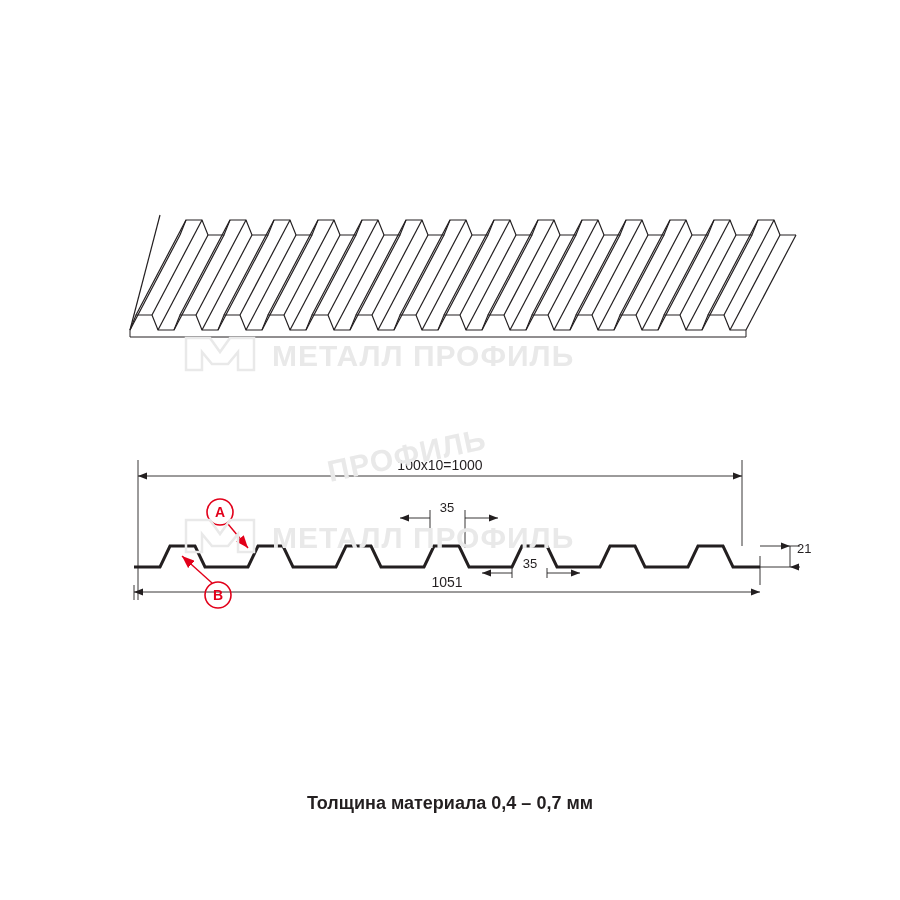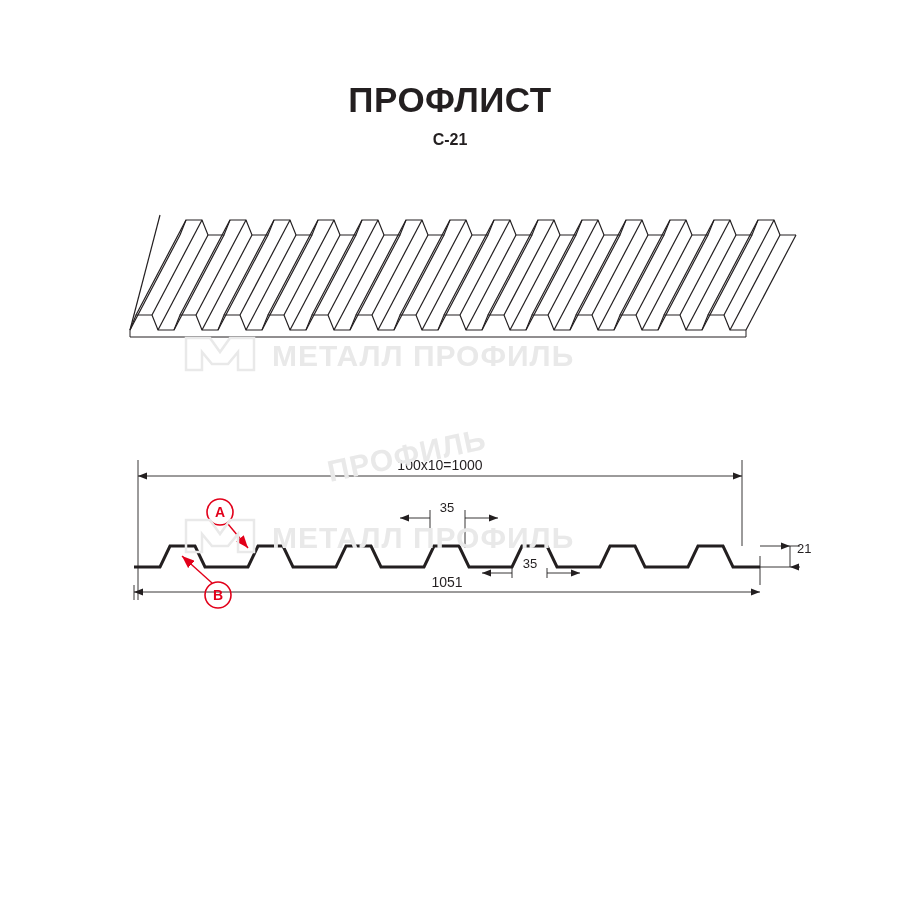--- a/index.html
+++ b/index.html
@@ -92,22 +92,20 @@
     font-size: 14px;
     font-weight: bold;
     fill: #e2001a;
   }
 </style>
 </head>
 <body>
 
 <div class="page">
 
-  <div class="title">ПРОФЛИСТ</div>
-  <div class="subtitle">С-21</div>
 
   <div class="iso-area">
     <svg width="710" height="180" viewBox="0 0 710 180">
       <g fill="none" stroke="#231f20" stroke-width="1.2" stroke-linejoin="miter">
 
         <g id="iso">
 
           <path d="M 30 135 L 60 20"></path>
 
           <path d="M 30 135
@@ -318,14 +316,15 @@
   <div class="wm wm2">
     <svg width="460" height="130" viewBox="0 0 460 130">
       <g fill="none" stroke="#e9e9e9" stroke-width="2.5">
         <path d="M6 112 L6 80 L30 80 L40 94 L50 80 L74 80 L74 112 L58 112 L58 94 L48 106 L32 106 L22 94 L22 112 Z"></path>
       </g>
       <text x="92" y="108" font-family="Liberation Sans, sans-serif" font-size="30" font-weight="bold" fill="#e9e9e9" letter-spacing="1">МЕТАЛЛ ПРОФИЛЬ</text>
       <text x="150" y="42" font-family="Liberation Sans, sans-serif" font-size="30" font-weight="bold" fill="#e9e9e9" letter-spacing="1" transform="rotate(-12 150 42)">ПРОФИЛЬ</text>
     </svg>
   </div>
 
+  <div class="footnote">Толщина материала 0,4 – 0,7 мм</div>
 
 </div>
 
 </body></html>

